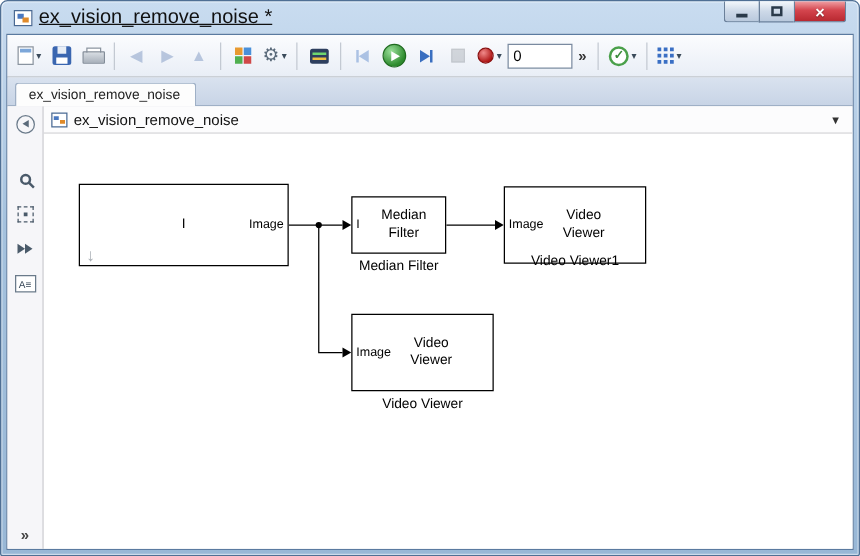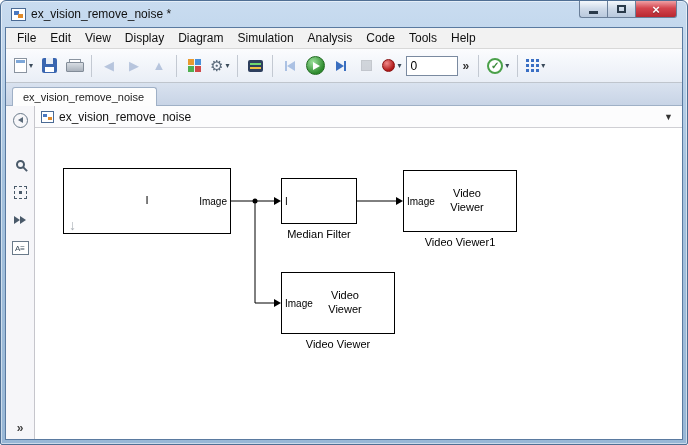--- a/index.html
+++ b/index.html
@@ -15,21 +15,21 @@
     border-radius: 6px 6px 2px 2px;
     box-shadow: inset 0 0 0 1px rgba(255,255,255,0.5);
     position: relative;
   }
 
   
   .titlebar { height: 26px; display: flex; align-items: center; padding: 0 2px 0 6px; }
   .app-icon { width: 15px; height: 13px; background:#fff; border:1px solid #4a6a94; position:relative; margin-right:5px; flex:none; }
   .app-icon::before { content:""; position:absolute; left:2px; top:2px; width:5px; height:4px; background:#4a78c0; }
   .app-icon::after { content:""; position:absolute; right:2px; bottom:2px; width:5px; height:4px; background:#e08a2a; }
-  .title-text { font-size: 12px; color:#111; flex:1; white-space:nowrap; overflow:hidden; }
+  .title-text { font-size: 16px; color:#111; flex:1; white-space:nowrap; overflow:hidden;text-decoration:underline; }
   .win-buttons { display:flex; align-self:flex-start; margin-right:4px; }
   .win-btn { height:17px; border:1px solid #6a7f99; border-top:none; display:flex; align-items:center; justify-content:center; }
   .win-btn.min, .win-btn.max { width:28px; background: linear-gradient(#f4f8fc, #cdd9e8 50%, #b9c9dd); }
   .win-btn.min { border-radius: 0 0 0 3px; border-right:none; }
   .win-btn.max { border-right:none; }
   .win-btn.close { width:42px; background: linear-gradient(#f0a0a4, #d4454e 45%, #b82830); border-radius: 0 0 3px 0; color:#fff; font-weight:bold; font-size:13px; text-shadow:0 1px 1px rgba(0,0,0,.4); }
   .glyph-min { width:9px; height:3px; background:#2a3a4a; margin-top:6px; }
   .glyph-max { width:9px; height:8px; border:2px solid #2a3a4a; background:transparent; }
 
   
@@ -137,32 +137,20 @@
           <span class="glyph-max"></span>
         </div>
       <div class="win-btn close">
           <span>×</span>
         </div>
     </div>
   </div>
 
   <div class="content">
 
-    <div class="menubar">
-      <span class="menu-item">File</span>
-      <span class="menu-item">Edit</span>
-      <span class="menu-item">View</span>
-      <span class="menu-item">Display</span>
-      <span class="menu-item">Diagram</span>
-      <span class="menu-item">Simulation</span>
-      <span class="menu-item">Analysis</span>
-      <span class="menu-item">Code</span>
-      <span class="menu-item">Tools</span>
-      <span class="menu-item">Help</span>
-    </div>
 
     <div class="toolbar">
       <div class="tb-btn">
         <span class="icon-newdoc"></span>
         <span class="caret">▾</span>
       </div>
       <div class="tb-btn">
           <span class="icon-save"></span>
         </div>
       <div class="tb-btn">
@@ -277,29 +265,31 @@
           </svg>
 
           <div class="block" style="left:28px; top:40px; width:168px; height:66px;">
             <span class="blk-center">I</span>
             <span class="port-out">Image</span>
             <span class="blk-dl-arrow">↓</span>
           </div>
 
           <div class="block" style="left:246px; top:50px; width:76px; height:46px;">
             <span class="port-in">I</span>
+            <span class="blk-center pad-left" style="padding-left:8px;">Median
+Filter</span>
           </div>
           <div class="blk-label" style="left:236px; top:100px; width:96px;">Median Filter</div>
 
           <div class="block" style="left:368px; top:42px; width:114px; height:62px;">
             <span class="port-in">Image</span>
             <span class="blk-center pad-left">Video
 Viewer</span>
           </div>
-          <div class="blk-label" style="left:368px; top:108px; width:114px;">Video Viewer1</div>
+          <div class="blk-label" style="left:368px; top:96px; width:114px;">Video Viewer1</div>
 
           <div class="block" style="left:246px; top:144px; width:114px; height:62px;">
             <span class="port-in">Image</span>
             <span class="blk-center pad-left">Video
 Viewer</span>
           </div>
           <div class="blk-label" style="left:246px; top:210px; width:114px;">Video Viewer</div>
 
         </div>
       </div>

